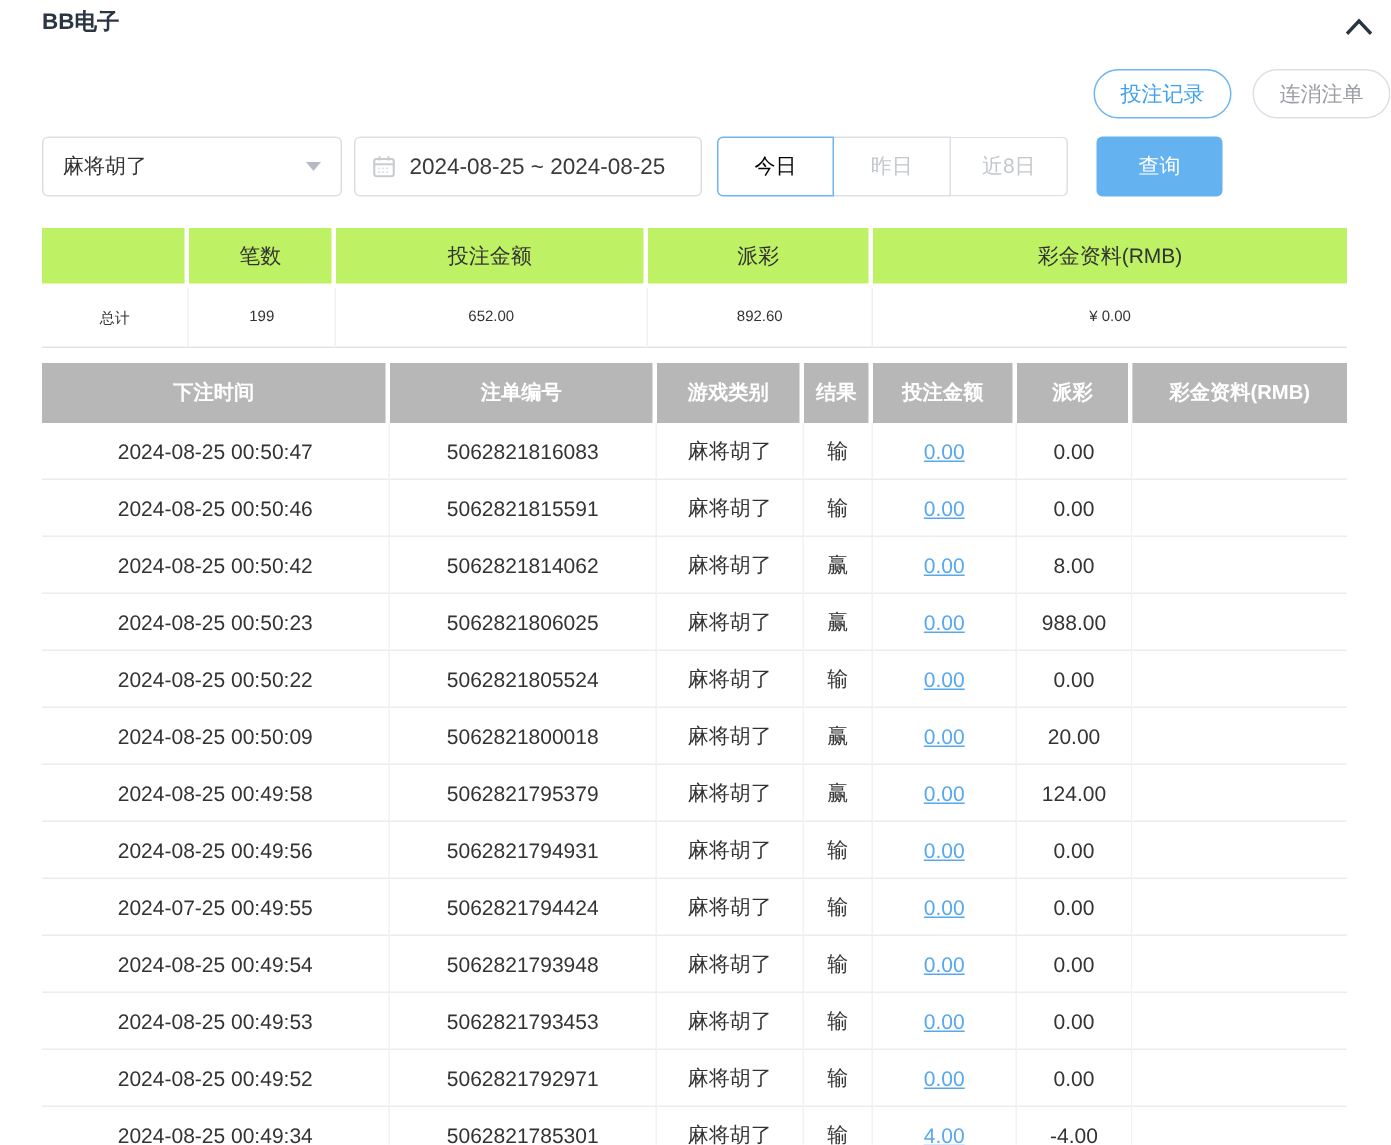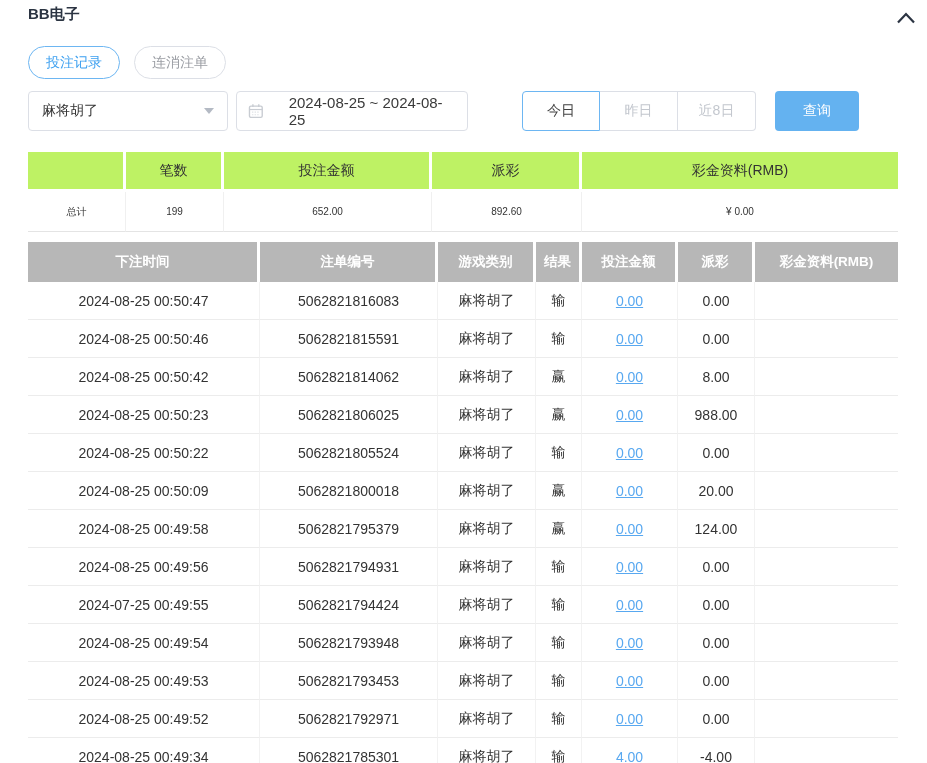--- a/index.html
+++ b/index.html
@@ -7,41 +7,41 @@
     font-family:"Liberation Sans","DejaVu Sans",sans-serif; color:#333; }
   .page { position:relative; width:927px; height:763px; padding-left:28px; }
 
   
   .panel-header { margin-top:5px; height:22px; display:flex; align-items:flex-start; }
   .panel-title { font-size:15px; font-weight:bold; color:#2b3442; }
   .collapse-btn { position:absolute; top:3px; right:10px; width:22px; height:20px;
     cursor:pointer; display:flex; align-items:center; justify-content:center; }
 
   
-  .tabs { margin-top:19px; display:flex; gap:14px; }
+  .tabs { margin-top:19px; display:flex; gap:14px;justify-content:flex-end; }
   .tab { height:33px; line-height:31px; padding:0 17px; border:1px solid #dcdfe6;
     border-radius:17px; background:#fff; font-size:14px; color:#9a9da3; cursor:pointer; }
   .tab.active { border-color:#6db6f2; color:#3da0f0; }
 
   
   .filters { margin-top:12px; display:flex; align-items:center; }
   .select-box { width:200px; height:40px; border:1px solid #dcdfe6; border-radius:4px;
     display:flex; align-items:center; justify-content:space-between; padding:0 13px;
     font-size:14px; color:#333; cursor:pointer; background:#fff; }
   .caret-down { width:0; height:0; border-left:5px solid transparent;
     border-right:5px solid transparent; border-top:6px solid #b4bac4; }
   .date-box { margin-left:8px; width:232px; height:40px; border:1px solid #dcdfe6;
-    border-radius:4px; display:flex; align-items:center; gap:25px; padding:0 11px;
+    border-radius:4px; display:flex; align-items:center; gap:9px; padding:0 11px;
     font-size:15px; color:#3a3a3a; cursor:pointer; background:#fff; }
   .range-group { margin-left:10px; display:flex; }
   .range-btn { width:78px; height:40px; background:#fff; border:1px solid #dcdfe6;
     border-left:none; font-size:14px; color:#c3c7ce; cursor:pointer; }
   .range-btn.first { border-left:1px solid #dcdfe6; border-radius:4px 0 0 4px; }
   .range-btn.last { border-radius:0 4px 4px 0; }
-  .range-btn.active { border:1px solid #6db6f2; color:#404040;margin-left:44px; }
+  .range-btn.active { border:1px solid #6db6f2; color:#000000; }
   .query-btn { margin-left:19px; width:84px; height:40px; border:none; border-radius:4px;
     background:#64b2f0; color:#fff; font-size:14px; cursor:pointer; }
 
   
   table { border-collapse:separate; border-spacing:0; width:870px; table-layout:fixed; }
   .summary-table { margin-top:21px; }
   .summary-table th { background:#bef264; height:40px; font-weight:normal; font-size:14px;
     color:#333; border-right:3px solid #fff; border-bottom:3px solid #fff; text-align:center; }
   .summary-table th:last-child { border-right:none; }
   .summary-table td { height:40px; text-align:center; font-size:10px; color:#333;

